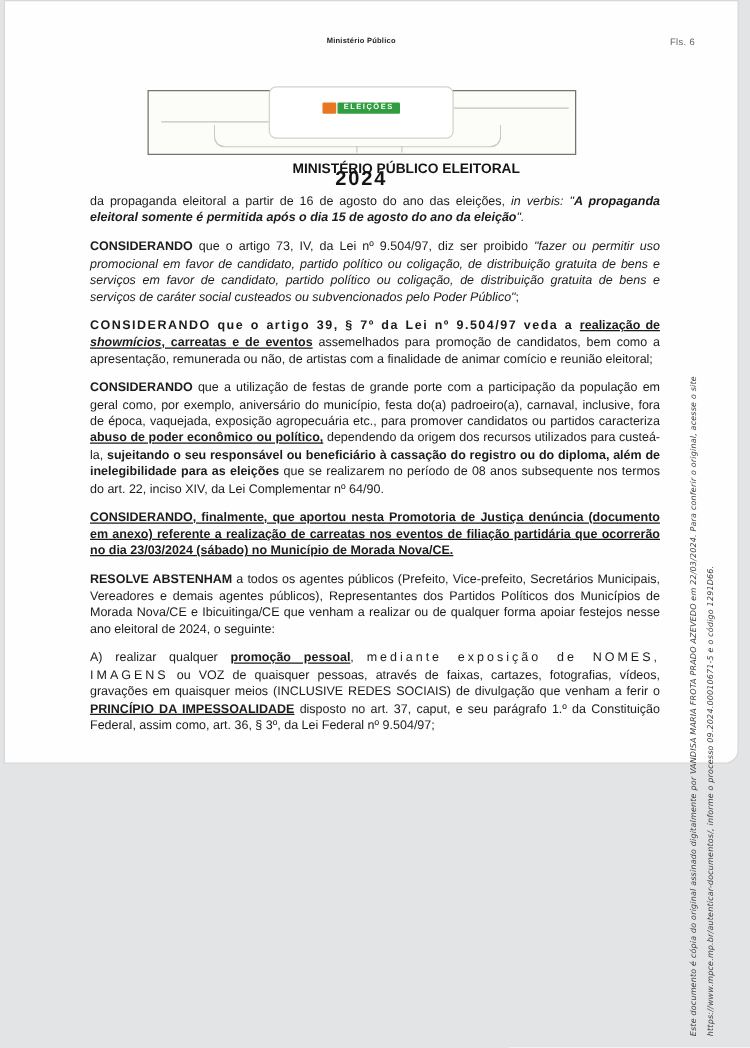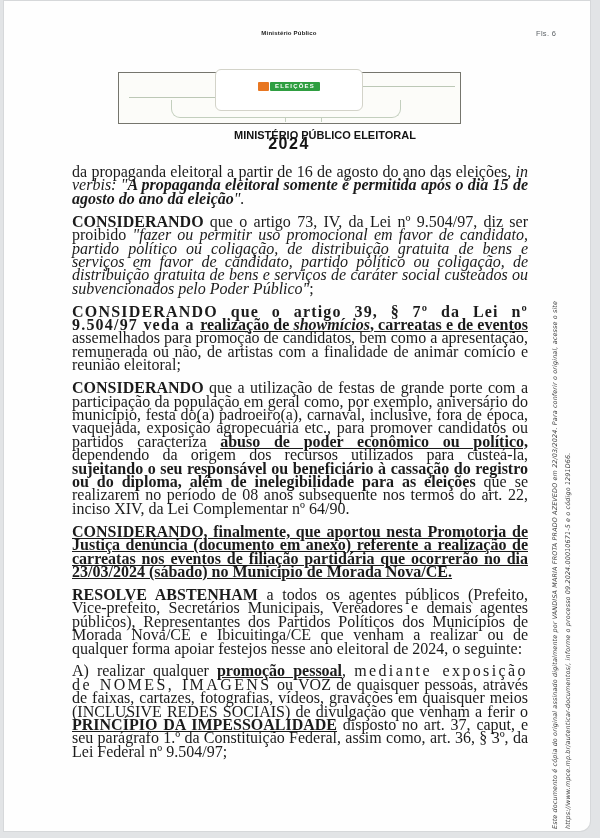--- a/index.html
+++ b/index.html
@@ -2,21 +2,21 @@
 <html><head>
 <meta charset="utf-8">
 <style>
   html,body{margin:0;padding:0;}
   body{
     width:600px;height:838px;position:relative;overflow:hidden;
     background:#e2e4e6;
     font-family:"Liberation Sans","DejaVu Sans",sans-serif;
   }
   .page{
-    position:absolute;left:4px;top:1px;width:586px;height:830px;
+    position:absolute;left:4px;top:1px;width:586px;height:609px;
     background:#fefefe;border-bottom-right-radius:10px;
     box-shadow:0 0 0 1px #d6d8da;
   }
   .fls{
     position:absolute;left:532px;top:28px;
     font-size:7.5px;color:#5f6468;letter-spacing:.3px;
   }
   
   .hdr-box{
     position:absolute;left:114px;top:71px;width:341px;height:50px;
@@ -39,22 +39,22 @@
   .logo-green{
     color:#ffffff;font-size:6px;font-weight:bold;letter-spacing:1.2px;
     padding:1px 5px;border-radius:1px;line-height:7px;
   }
   .logo-year{font-size:16px;font-weight:900;color:#141414;letter-spacing:1.5px;line-height:15px;}
   
   .titles{position:absolute;left:0;top:127px;width:100%;text-align:center;color:#141414;padding-left:28px;}
   .titles .t{font-size:11px;font-weight:bold;line-height:14px;}
   
   .doc-body{
-    position:absolute;left:68px;top:164px;width:456px;
-    font-size:16px;line-height:13.4px;color:#1b1b1b;font-family:Liberation Serif, serif;
+    position:absolute;left:68px;top:154px;width:456px;
+    font-size:10px;line-height:13.4px;color:#1b1b1b;
   }
   .para{margin:0 0 9.5px;text-align:justify;}
   .para.tight{margin-bottom:0;}
   .b{font-weight:bold;}
   .i{font-style:italic;}
   .u{text-decoration:underline;}
   .sp1{letter-spacing:1.2px;}
   .sp2{letter-spacing:2.4px;}
   
   .sig{

